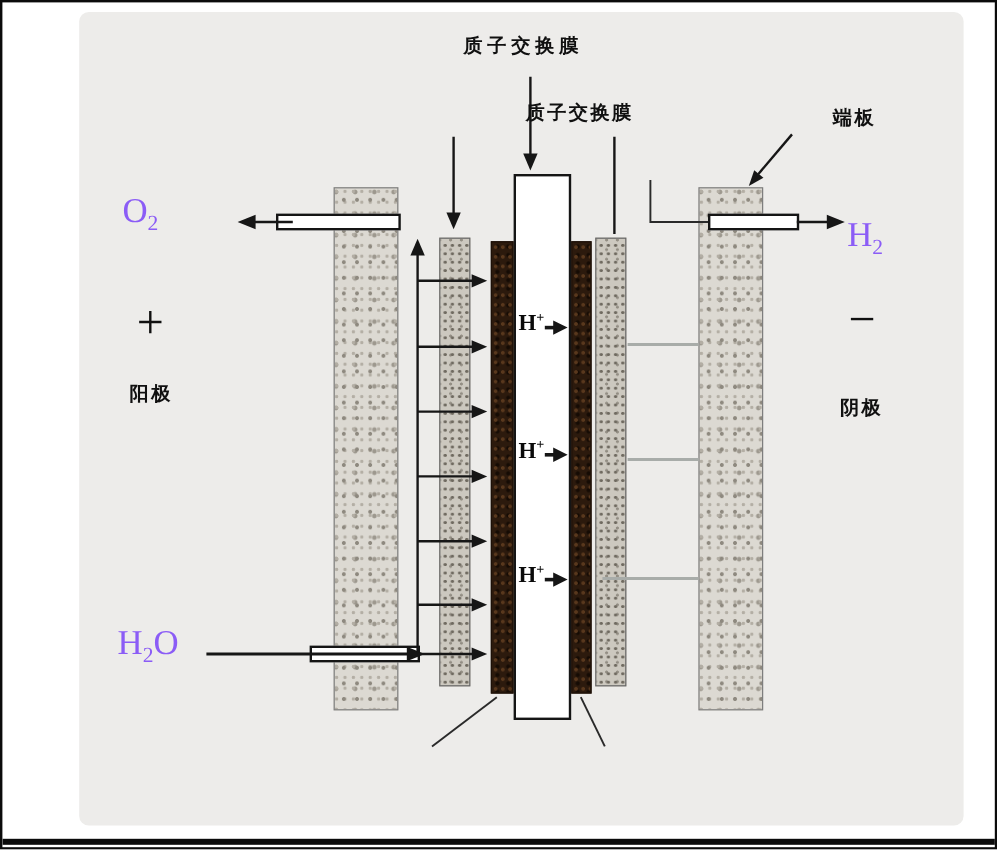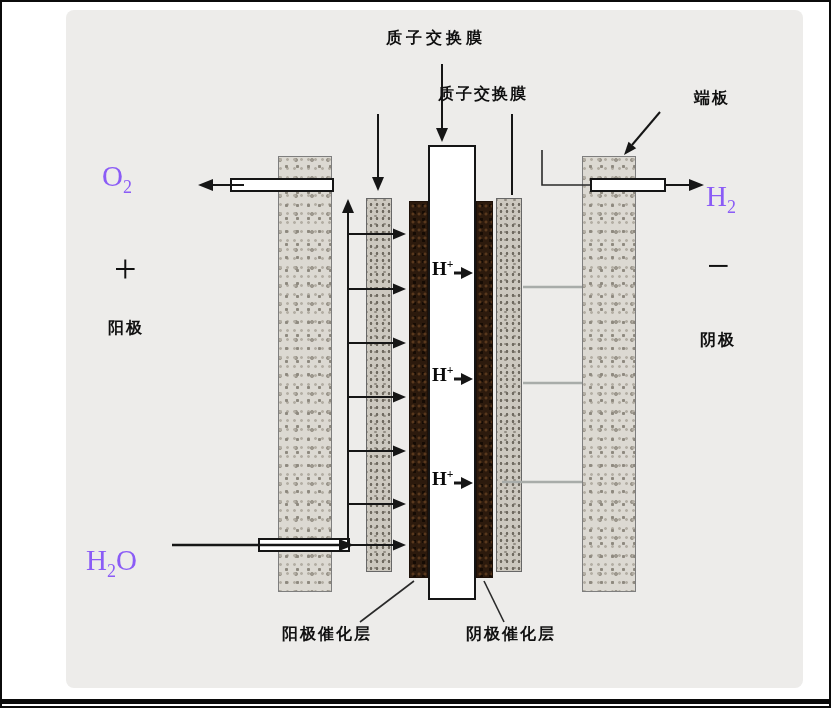--- a/index.html
+++ b/index.html
@@ -203,27 +203,25 @@
       <line class="thin" x1="358" y1="620" x2="412" y2="579"></line>
     </g>
     <g>
       <line class="thin" x1="502" y1="620" x2="482" y2="579"></line>
     </g>
   </svg>
 
   <div class="abs cn" style="left:384px;top:26px;letter-spacing:4px;">质子交换膜</div>
   <div class="abs cn" style="left:436px;top:82px;">质子交换膜</div>
   <div class="abs cn" style="left:692px;top:86px;">端板</div>
-  <div class="abs cn" style="left:280px;top:622px;">阳极催化层</div>
-  <div class="abs cn" style="left:464px;top:622px;">阴极催化层</div>
 
   <div class="abs chem" style="left:100px;top:158px;"><span>O</span><sub>2</sub></div>
   <div class="abs sign" style="left:112px;top:247px;">+</div>
   <div class="abs cn" style="left:106px;top:316px;">阳极</div>
-  <div class="abs chem" style="left:84px;top:518px;margin-top:24px;"><span>H</span><sub>2</sub><span>O</span></div>
+  <div class="abs chem" style="left:96px;top:518px;"><span>H</span><sub>2</sub><span>O</span></div>
 
   <div class="abs chem" style="left:704px;top:178px;"><span>H</span><sub>2</sub></div>
   <div class="abs sign" style="left:705px;top:244px;">−</div>
   <div class="abs cn" style="left:698px;top:328px;">阴极</div>
 
   <div class="abs proton" style="left:430px;top:256px;"><span>H</span><sup>+</sup></div>
   <div class="abs proton" style="left:430px;top:362px;"><span>H</span><sup>+</sup></div>
   <div class="abs proton" style="left:430px;top:466px;"><span>H</span><sup>+</sup></div>
 
   <div class="bottom-rule"></div>

